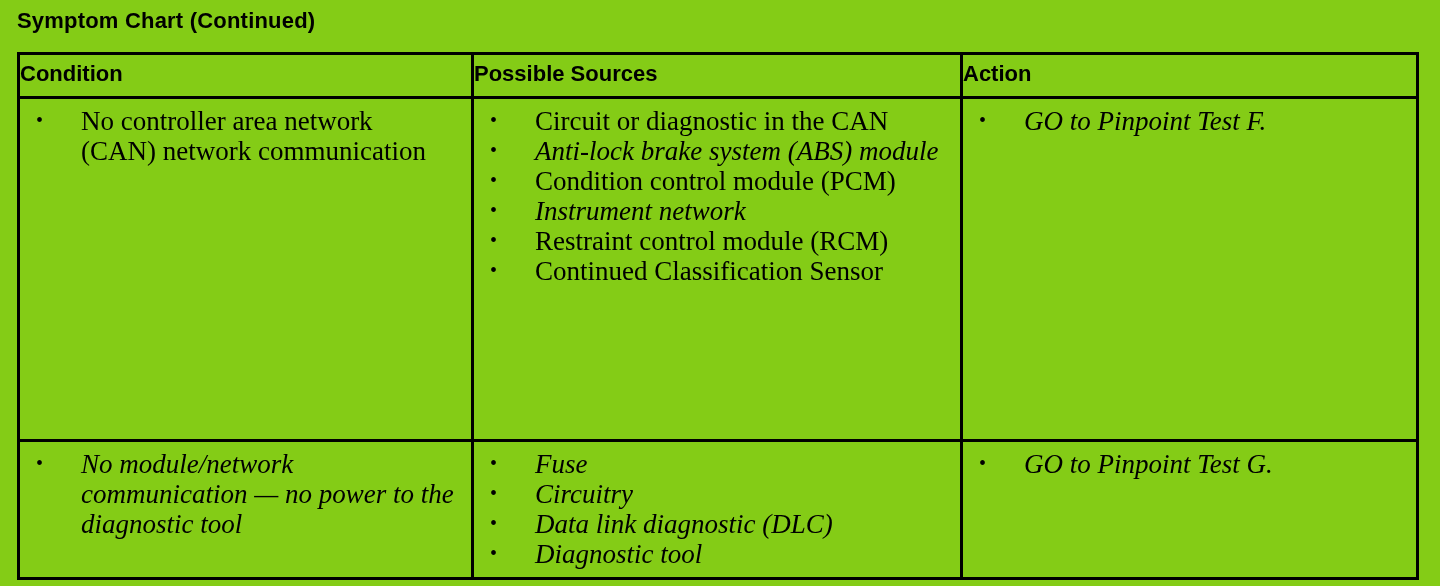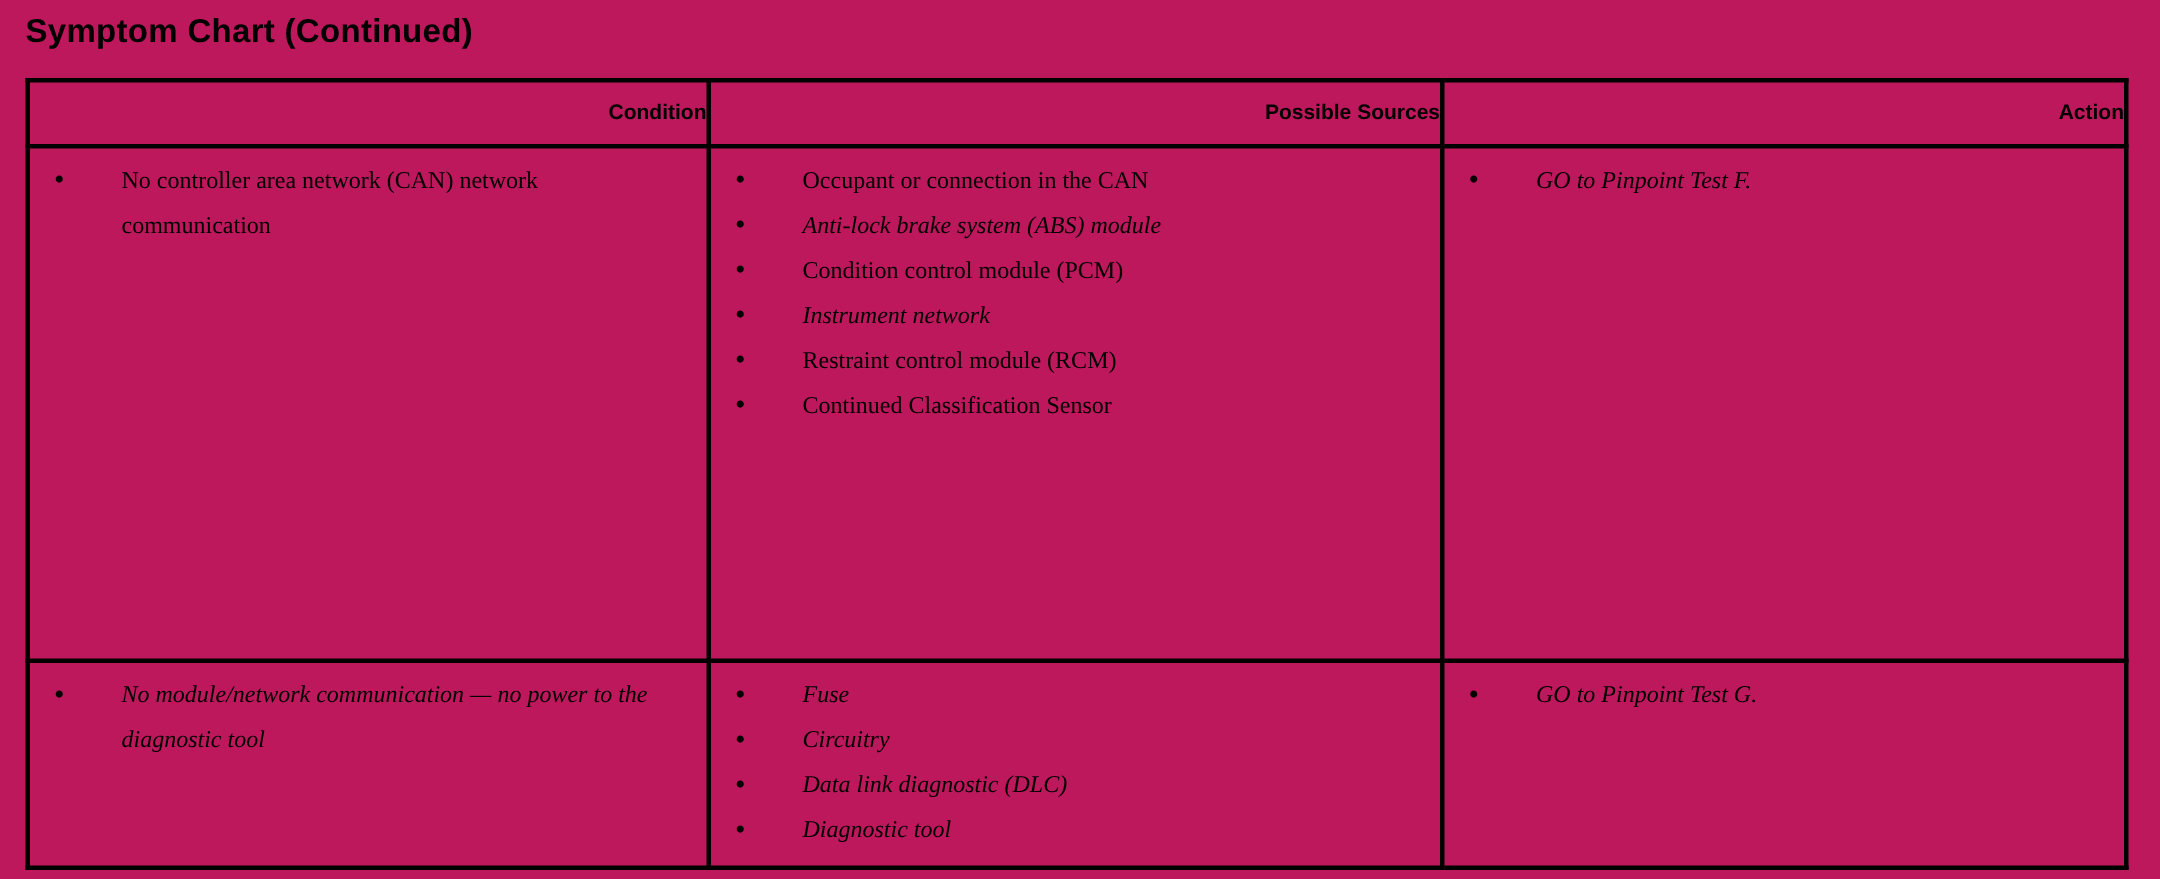--- a/index.html
+++ b/index.html
@@ -11,21 +11,21 @@
     width: 1440px;
     height: 586px;
     font-family: "Liberation Serif", serif;
     color: #000000;
     overflow: hidden;
   }
   .page {
     position: relative;
     width: 1440px;
     height: 586px;
-    background: #be185d;
+    background: #84cc16;
   }
   .doc-title {
     position: absolute;
     left: 17px;
     top: 8px;
     font-family: "Liberation Sans", sans-serif;
     font-weight: bold;
     font-size: 22px;
     letter-spacing: 0.2px;
     color: #000000;
@@ -44,24 +44,24 @@
   .symptom-table col.col-action    { width: 456px; }
 
   .symptom-table th,
   .symptom-table td {
     border: 3px solid #000000;
     vertical-align: top;
     padding: 0;
   }
   .symptom-table th {
     border-bottom-width: 3px;
-    text-align: right;
+    text-align: left;
     font-family: "Liberation Sans", sans-serif;
     font-weight: bold;
-    font-size: 14px;
+    font-size: 22px;
     height: 36px;
     padding: 2px 0 3px 0;
     line-height: 34px;
   }
   .symptom-table td {
     border-top-width: 3px;
   }
   tr.data-row-1 td { height: 340px; }
   tr.data-row-2 td { height: 135px; }
 
@@ -70,21 +70,21 @@
   }
   ul.bullets {
     list-style: none;
     margin: 0;
     padding: 0;
   }
   ul.bullets > li {
     position: relative;
     padding-left: 55px;
     font-family: "Liberation Serif", serif;
-    font-size: 16px;
+    font-size: 27px;
     line-height: 30px;
     margin: 0 0 0 0;
     text-align: left;
   }
   ul.bullets > li::before {
     content: "\2022";
     position: absolute;
     left: 10px;
     top: -1px;
     font-size: 20px;
@@ -136,21 +136,21 @@
               <li>
                 <span class="wrap-narrow">No controller area network (CAN) network communication</span>
               </li>
             </ul>
           </div>
         </td>
         <td>
           <div class="cell-inner">
             <ul class="bullets">
               <li>
-                <span class="wrap-medium justified">Occupant or connection in the CAN</span>
+                <span class="wrap-medium justified">Circuit or diagnostic in the CAN</span>
               </li>
               <li>
                 <span class="wrap-wide justified">Anti-lock brake system (ABS) module</span>
               </li>
               <li>
                 <span class="wrap-medium justified">Condition control module (PCM)</span>
               </li>
               <li>
                 <span class="wrap-wide">Instrument network</span>
               </li>

